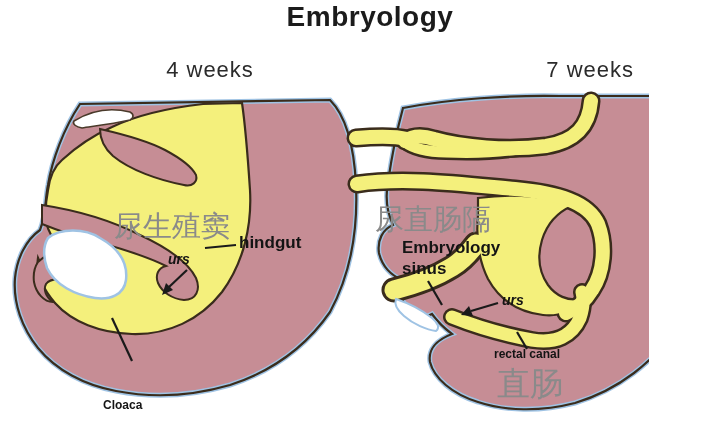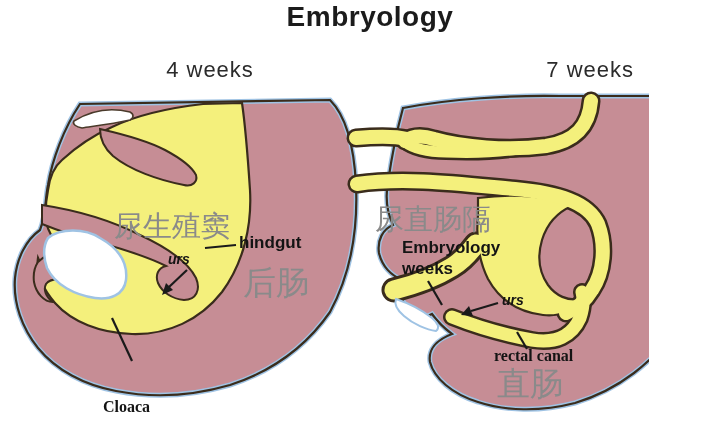--- a/index.html
+++ b/index.html
@@ -5,21 +5,21 @@
   html,body{margin:0;padding:0;background:#ffffff;}
   #stage{
     position:relative;width:649px;height:424px;background:#ffffff;overflow:hidden;
     font-family:"Liberation Sans","DejaVu Sans",sans-serif;
   }
   #diagram-svg{position:absolute;left:0;top:0;}
   .lbl{position:absolute;white-space:nowrap;line-height:1;}
   .title{font-size:28px;font-weight:bold;color:#1b1b1b;letter-spacing:0.5px;}
   .stage-lbl{font-size:22px;font-weight:normal;color:#2b2b2b;letter-spacing:1px;}
   .anat{font-weight:bold;color:#141414;}
-  .anat-16{font-size:16px;font-family:Liberation Serif, serif;}
+  .anat-16{font-size:12px;}
   .anat-17{font-size:17px;}
   .anat-14{font-size:14px;font-style:italic;}
   .cjk{color:#8a8a8a;font-weight:normal;}
   .cjk-29{font-size:29px;}
   .cjk-31{font-size:31px;}
   .cjk-33{font-size:33px;}
 </style>
 </head>
 <body>
 
@@ -111,23 +111,22 @@
   </svg>
 
   <div class="lbl title" style="left:250px;top:3px;width:240px;text-align:center;">Embryology</div>
 
   <div class="lbl stage-lbl" style="left:150px;top:59px;width:120px;text-align:center;">4 weeks</div>
   <div class="lbl stage-lbl" style="left:514px;top:59px;width:120px;text-align:right;">7 weeks</div>
 
   <div class="lbl cjk cjk-29" style="left:114px;top:212px;">尿生殖窦</div>
   <div class="lbl anat anat-17" style="left:239px;top:234px;">hindgut</div>
   <div class="lbl anat anat-14" style="left:168px;top:252px;">urs</div>
-  <div class="lbl cjk cjk-33" style="left:243px;top:266px;">后肠</div>
   <div class="lbl anat anat-16" style="left:103px;top:363px;margin-top:36px;">Cloaca</div>
 
   <div class="lbl cjk cjk-29" style="left:375px;top:205px;">尿直肠隔</div>
   <div class="lbl anat anat-17" style="left:402px;top:239px;">Embryology</div>
-  <div class="lbl anat anat-17" style="left:402px;top:260px;">weeks</div>
+  <div class="lbl anat anat-17" style="left:402px;top:260px;">sinus</div>
   <div class="lbl anat anat-14" style="left:502px;top:293px;">urs</div>
   <div class="lbl anat anat-16" style="left:494px;top:348px;">rectal canal</div>
   <div class="lbl cjk cjk-33" style="left:497px;top:367px;">直肠</div>
 
 </div>
 
 </body></html>

